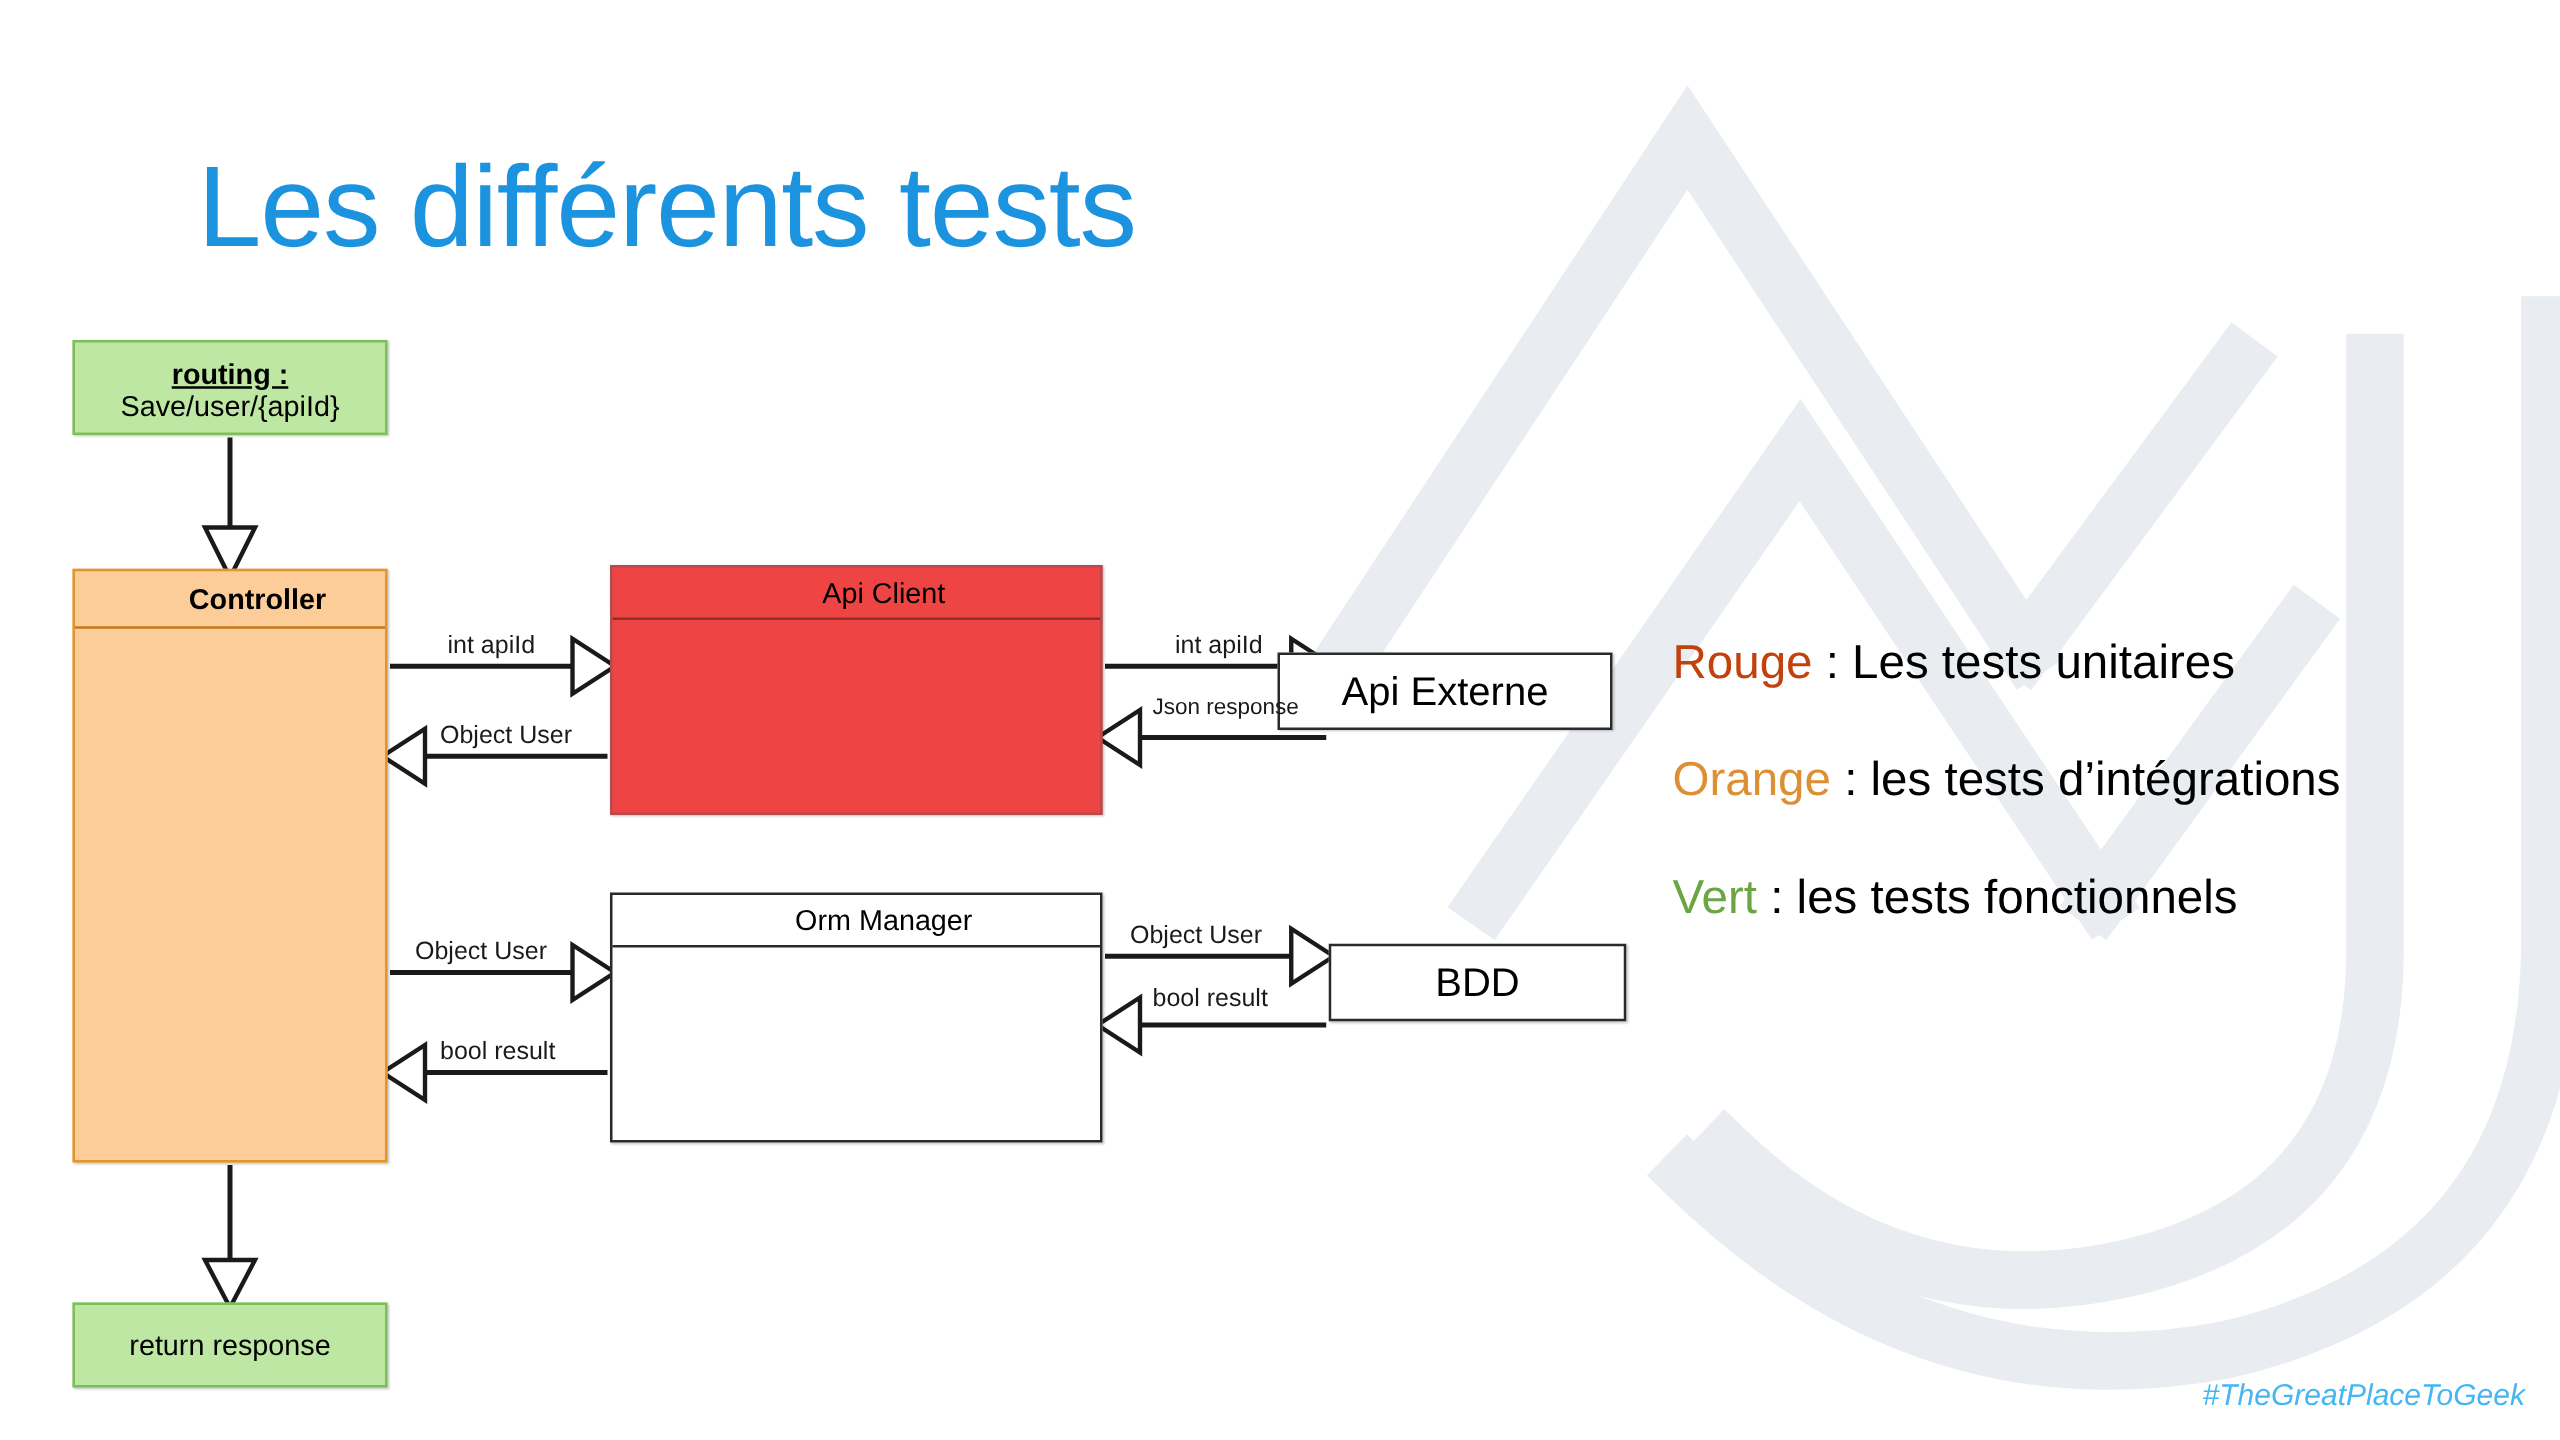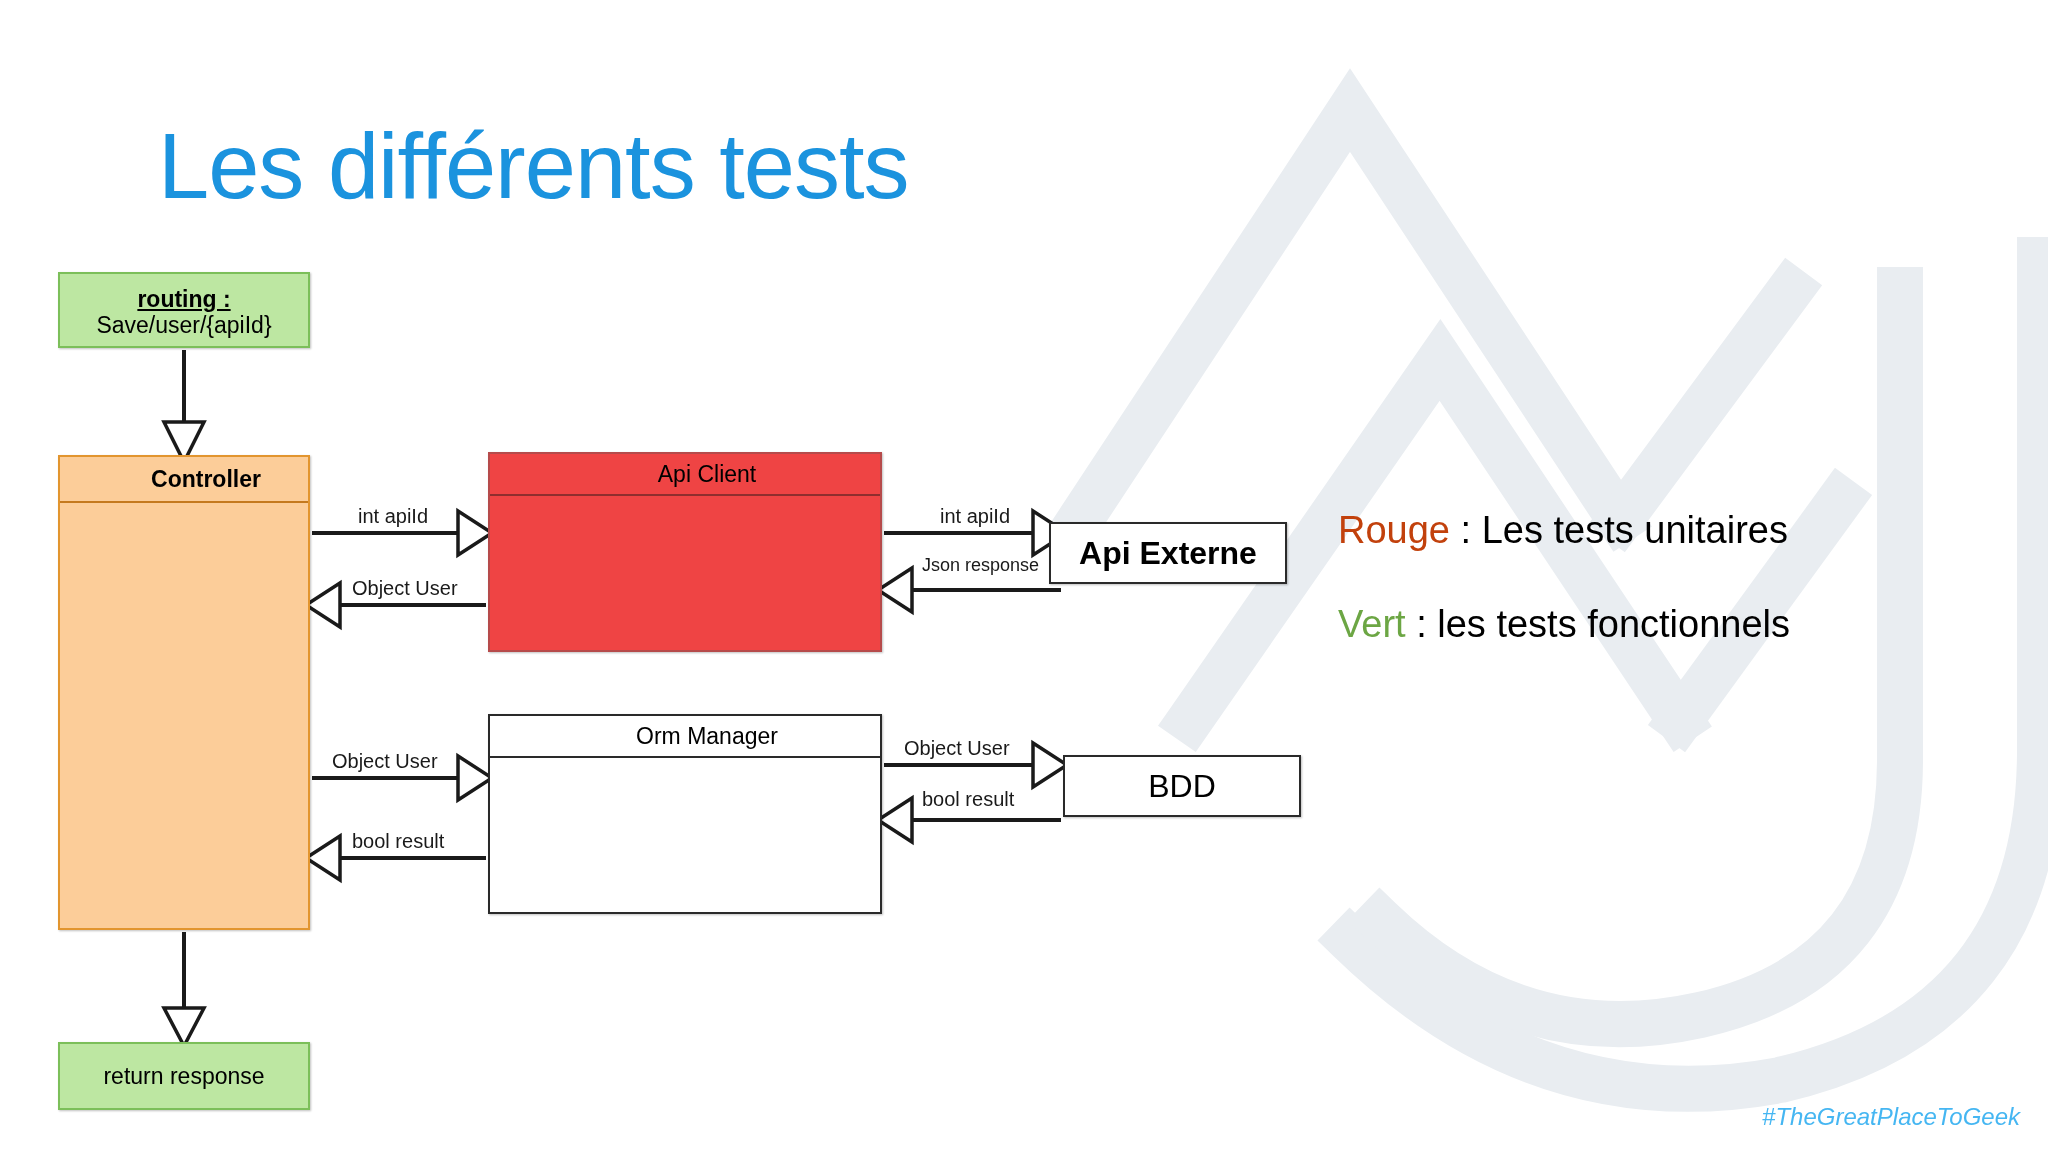--- a/index.html
+++ b/index.html
@@ -169,25 +169,24 @@
     background: #FFFFFF;
     border: 2px solid #2A2A2A;
     box-shadow: 1px 1px 2px rgba(0,0,0,0.25);
     display: flex;
     align-items: center;
     justify-content: center;
     color: #000;
     font-size: 32px;
   }
   #apiexterne-box {
-    left: 1049px;
+    left: 1022px;
     top: 522px;
-    width: 238px;
+    width: 268px;
     height: 62px;
-    font-weight: bold;
   }
   #bdd-box {
     left: 1063px;
     top: 755px;
     width: 238px;
     height: 62px;
   }
 
   
   .edge-label {
@@ -356,20 +355,23 @@
   <div class="edge-label" style="left:904px; top:737px;">Object User</div>
 
   <div class="edge-label" style="left:922px; top:788px;">bool result</div>
 
   <div id="legend">
 
     <div class="legend-row">
       <span class="kw kw-rouge">Rouge</span><span> : </span><span>Les tests unitaires</span>
     </div>
 
+    <div class="legend-row">
+      <span class="kw kw-orange">Orange</span><span> : </span><span>les tests d’intégrations</span>
+    </div>
 
     <div class="legend-row">
       <span class="kw kw-vert">Vert</span><span> : </span><span>les tests fonctionnels</span>
     </div>
 
   </div>
 
   <div id="branding">
     <div id="brand-tag">#TheGreatPlaceToGeek</div>
   </div>

